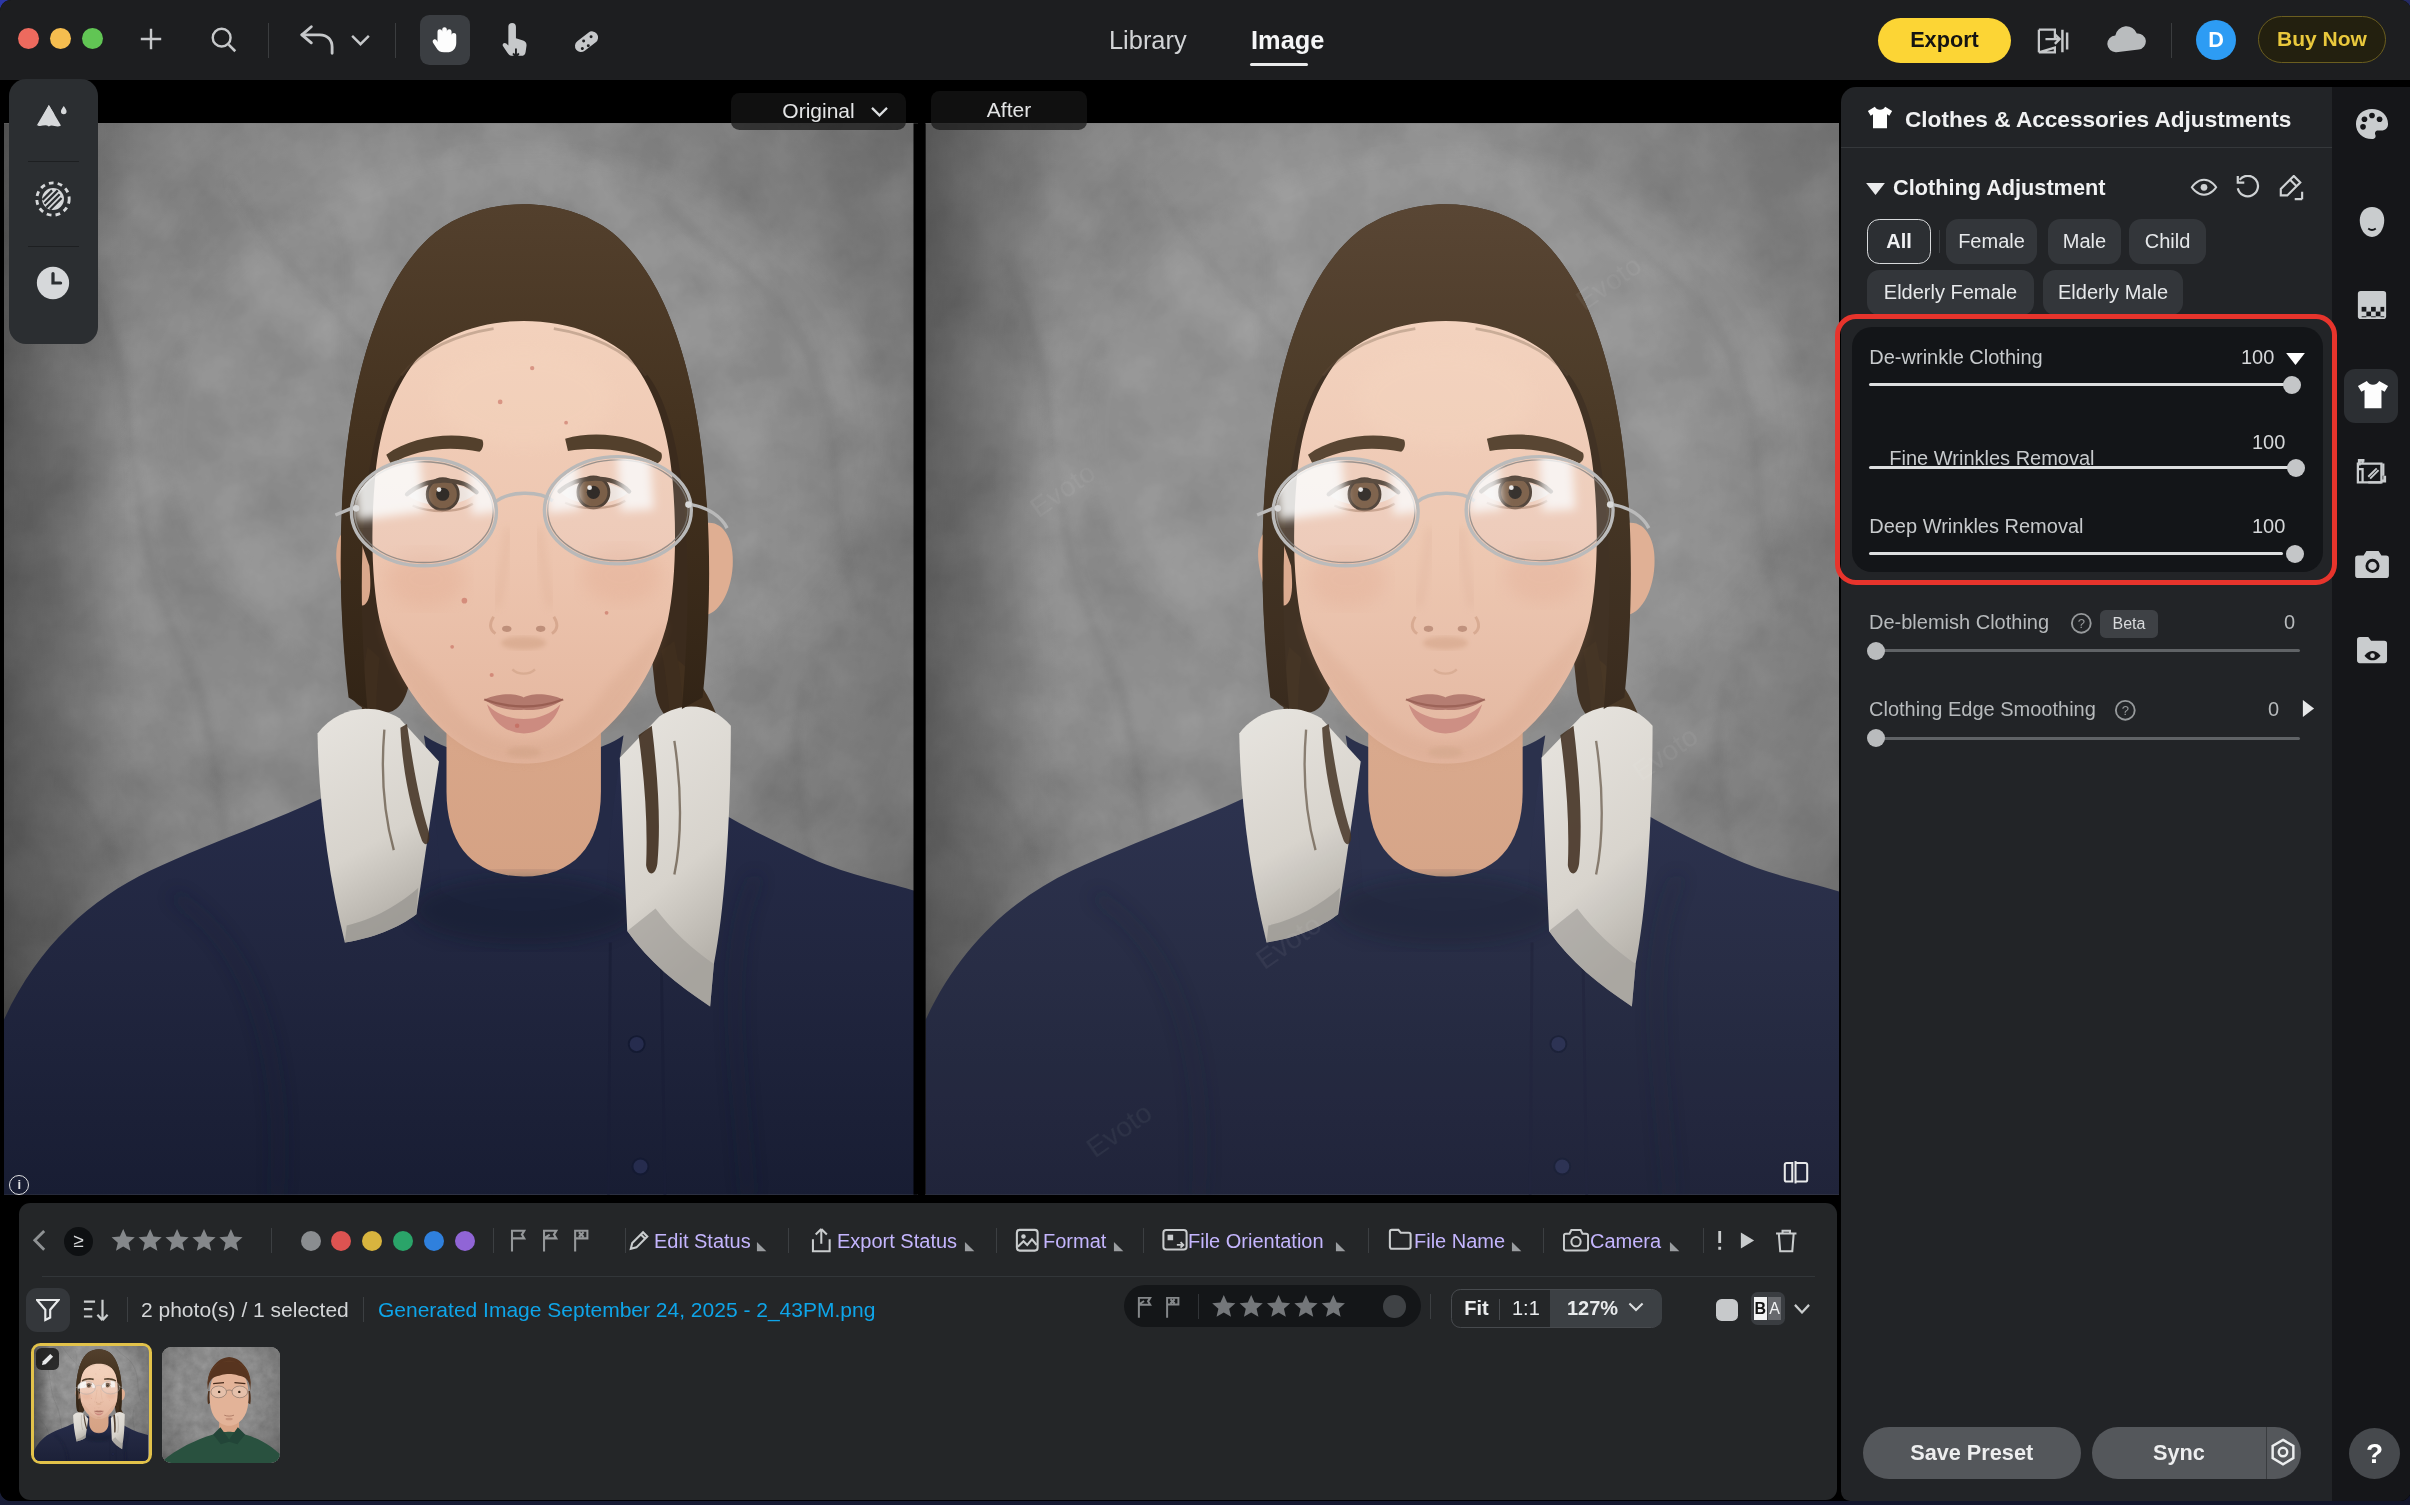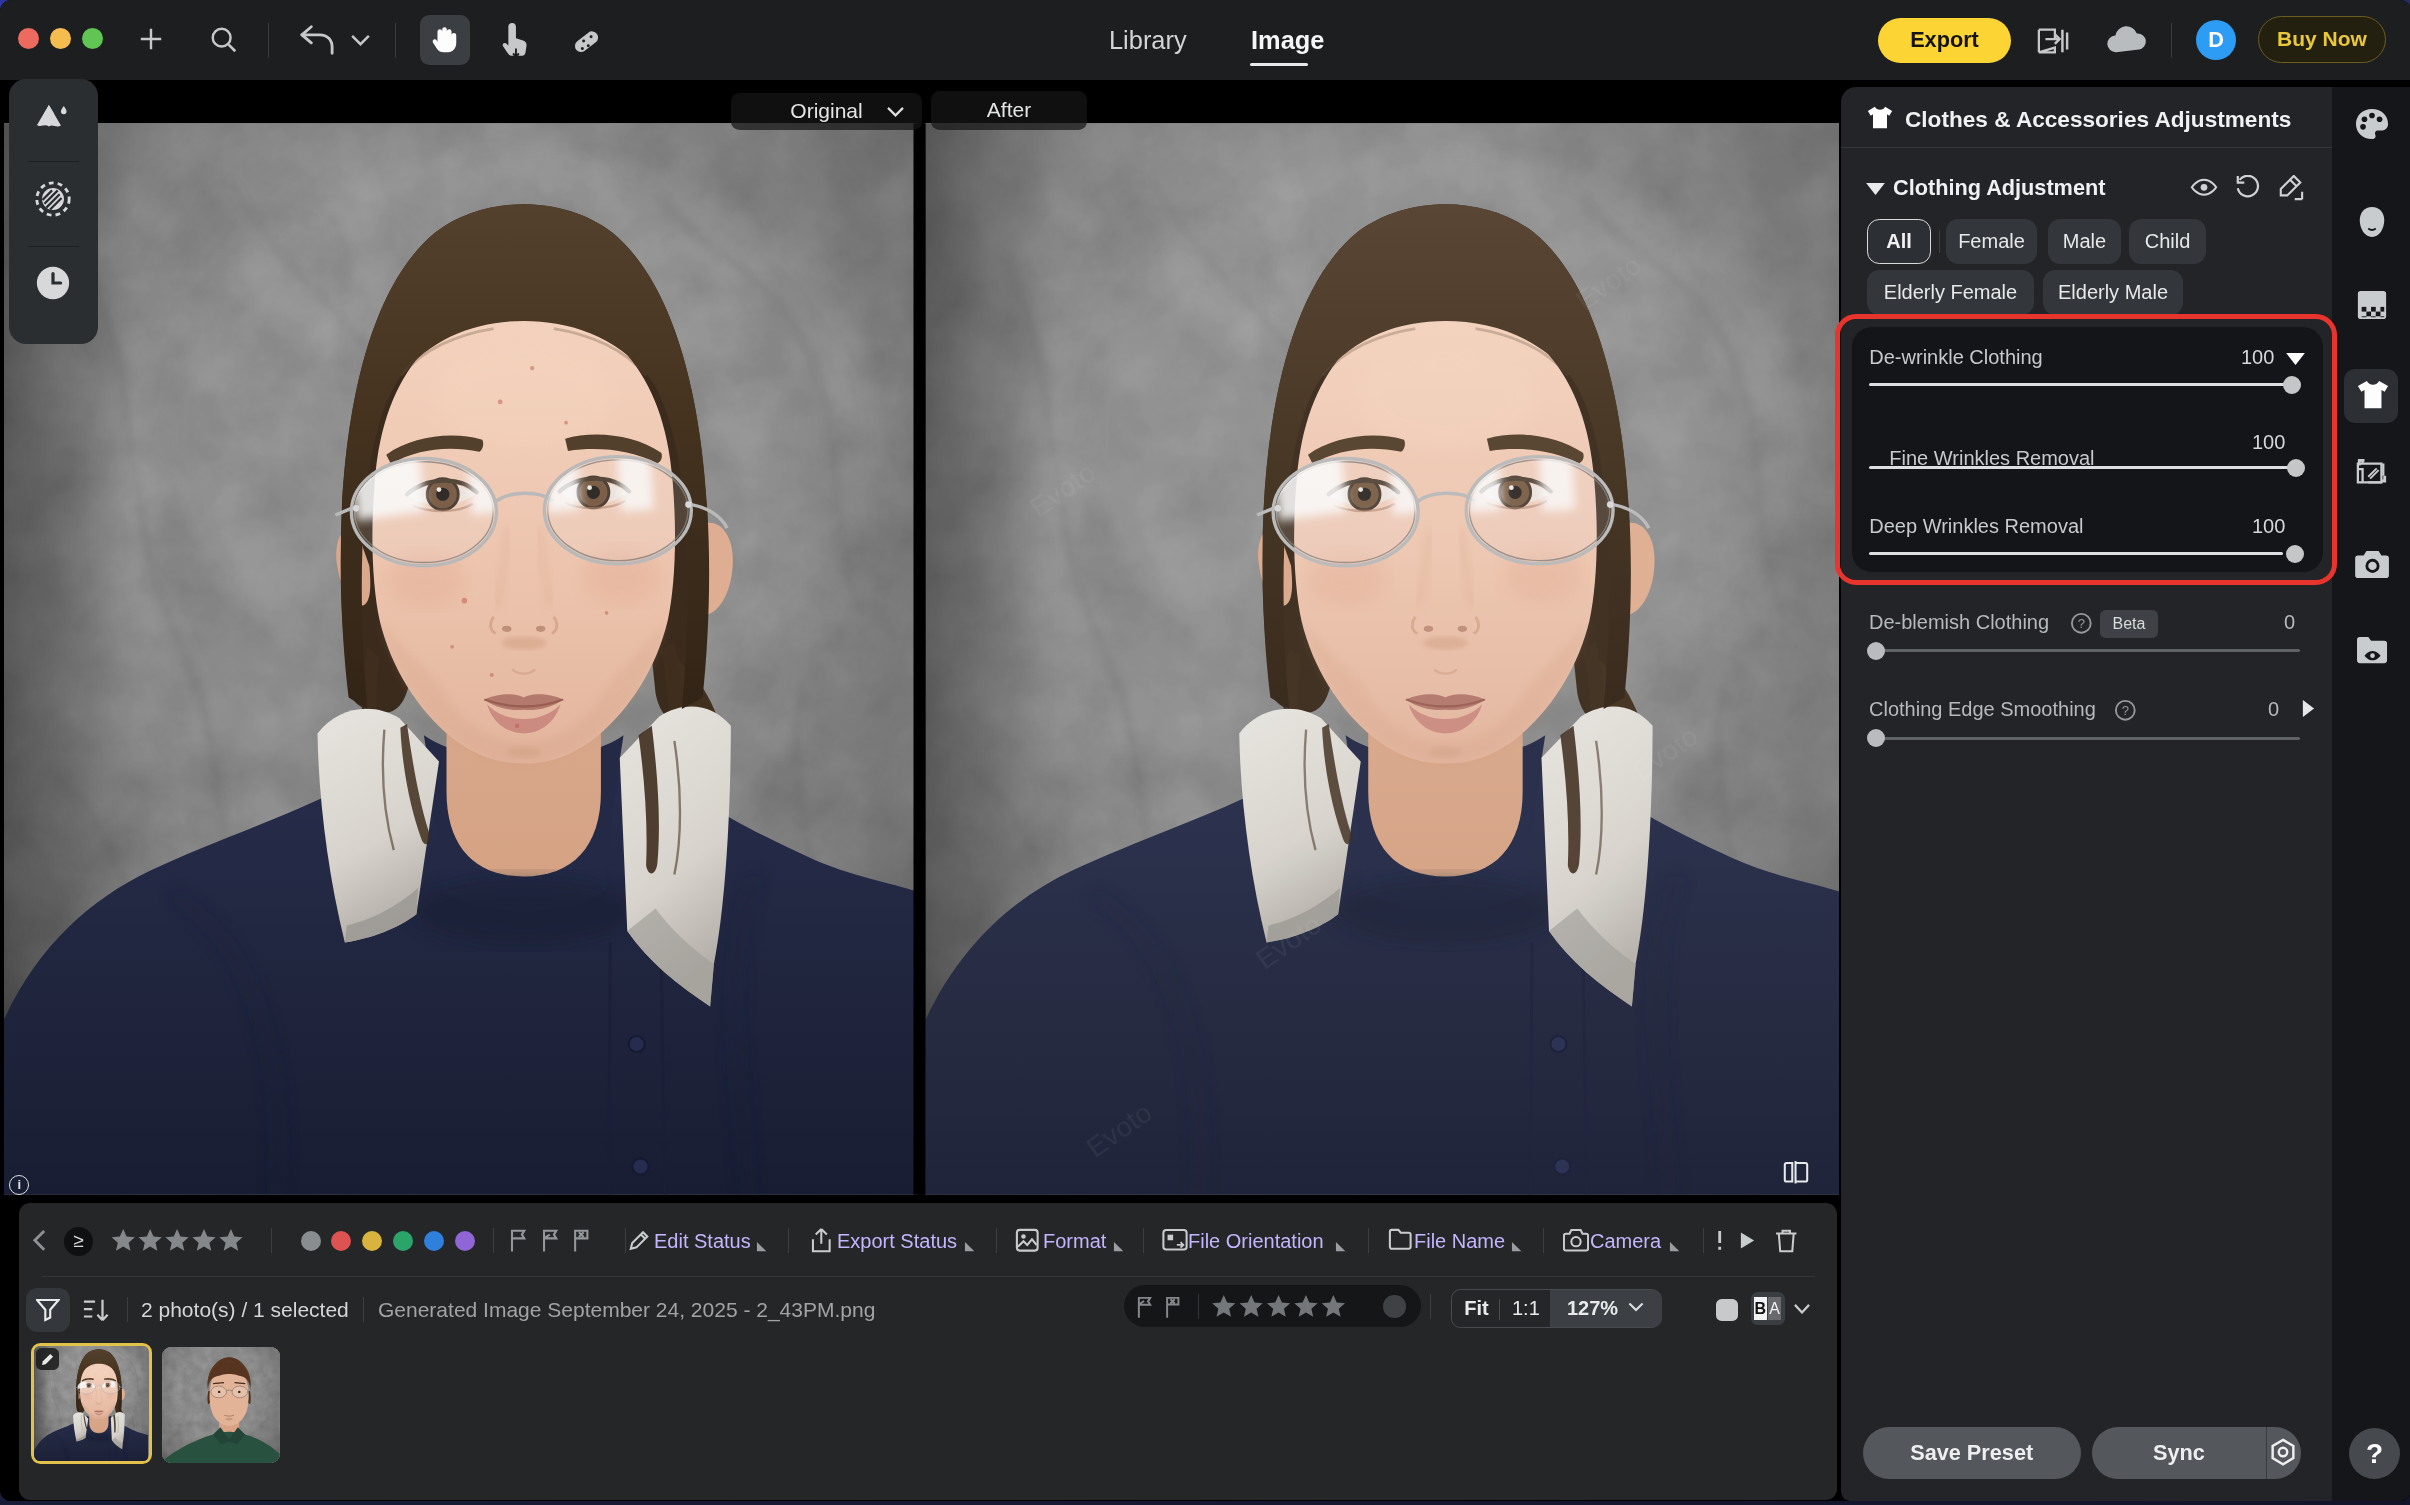--- a/index.html
+++ b/index.html
@@ -356,21 +356,21 @@
           <circle cx="21" cy="21" r="17" fill="none" stroke="#d6d8da" stroke-width="3" stroke-dasharray="5 4.4"></circle>
           <circle cx="21" cy="21" r="11.5" fill="#d6d8da"></circle>
           <path d="M12 26l14-14M14 30l14-14M18 32l12-12M10 22l10-10" stroke="#2b2e31" stroke-width="2.4"></path>
         </svg>
       <div class="lt-sep" style="top:167px;"></div>
       <svg style="position:absolute;left:25.4px;top:185px;" width="38" height="38" viewBox="0 0 40 40">
           <circle cx="20" cy="20" r="17" fill="#d6d8da"></circle>
           <path d="M20 10v10h8" stroke="#2b2e31" stroke-width="3.4" fill="none" stroke-linecap="round"></path>
         </svg>
     </div>
-    <div class="chip" style="left:731px;top:13px;width:191px;height:37px;line-height:36px;">Original
+    <div class="chip" style="left:731px;top:13px;width:175px;height:37px;line-height:36px;">Original
       <svg style="position:absolute;right:17px;top:13px;" width="19" height="12.2" viewBox="0 0 20 13">
           <path d="M2 2l8 8 8-8" stroke="#dcdee0" stroke-width="2.4" fill="none"></path>
         </svg>
     </div>
     <div class="chip" style="left:931px;top:11.3px;width:156px;height:39px;line-height:38px;">After</div>
     <div class="infoi">i</div>
     <svg style="position:absolute;left:1782px;top:1080px;" width="28" height="24.5" viewBox="0 0 30 26">
         <path d="M14.5 3H25a2 2 0 0 1 2 2v16a2 2 0 0 1-2 2H14.5M11 3H5a2 2 0 0 0-2 2v16a2 2 0 0 0 2 2h6z" stroke="#e8e9ea" stroke-width="2.2" fill="none"></path>
         <path d="M14.5 1v24" stroke="#e8e9ea" stroke-width="2.2"></path>
       </svg>
@@ -601,21 +601,21 @@
     <div style="position:absolute;left:6.6px;top:85px;width:44px;height:44px;background:#34373b;border-radius:11.3px;"></div>
     <svg style="position:absolute;left:17px;top:95px;" width="23.5" height="23.5" viewBox="0 0 24 24">
         <path d="M1 2h22l-8.5 10v8l-5 2.5V12z" stroke="#e8eaeb" stroke-width="2.2" fill="none"></path>
       </svg>
     <svg style="position:absolute;left:63px;top:94px;" width="28" height="26" viewBox="0 0 30 28">
         <path d="M2 5h12M2 13h9M2 21h9M22 3v22M22 25l-5.5-6M22 25l5.5-6" stroke="#c9cccd" stroke-width="2.4" fill="none"></path>
       </svg>
     <div class="fvsep" style="left:108px;top:94px;"></div>
     <div class="ftxt" style="left:122px;top:95px;font-size:21px;color:#d4d6d8;">2 photo(s) / 1 selected</div>
     <div class="fvsep" style="left:344px;top:94px;"></div>
-    <div class="ftxt" style="left:359px;top:95px;font-size:21px;color:#a3a3a3;">Generated Image September 24, 2025 - 2_43PM.png</div>
+    <div class="ftxt" style="left:359px;top:95px;font-size:21px;color:#0ea5e9;">Generated Image September 24, 2025 - 2_43PM.png</div>
     <div style="position:absolute;left:1105px;top:82px;width:297px;height:42px;background:#141618;border-radius:21px;"></div>
     <svg style="position:absolute;left:1117px;top:93px;" width="66" height="22.6" viewBox="0 0 70 24">
       <g stroke="#85888a" stroke-width="2.1" fill="none">
           <path d="M3 23V2h12l-2.3 3.7L15 9.4H3M3 9l5.5-3.7"></path>
           <path d="M33 23V2h12v7H33M36.5 3.5l4.5 4.5M41 3.5l-4.5 4.5"></path>
         </g>
     </svg>
     <div class="fvsep" style="left:1179px;top:91px;background:#313437;"></div>
     <svg style="position:absolute;left:1191px;top:91px;" width="139" height="26" viewBox="0 0 148 28">
       <g fill="#74777a">

